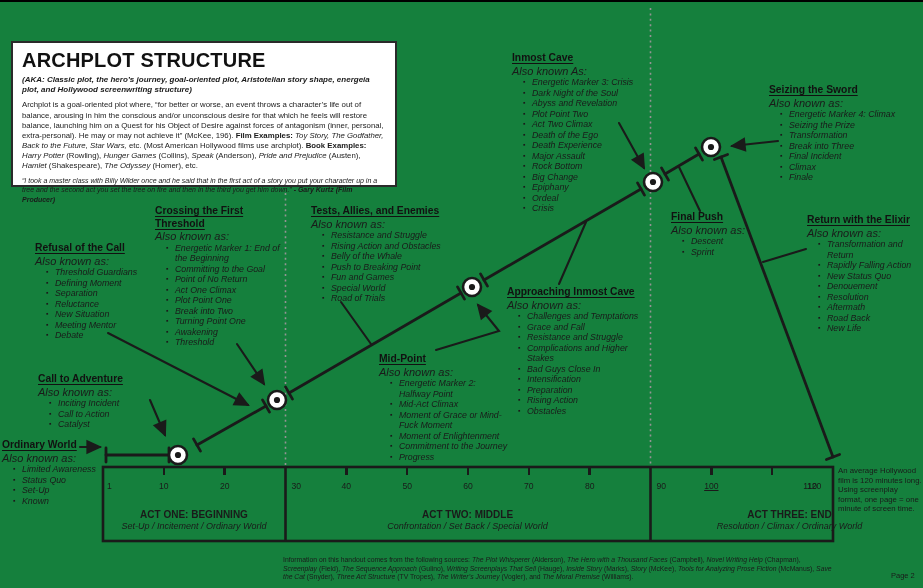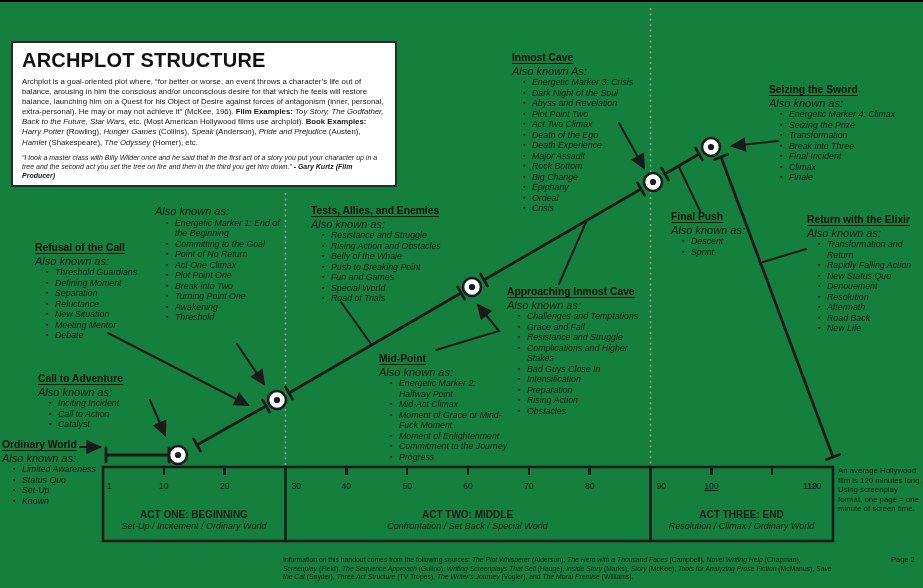--- a/index.html
+++ b/index.html
@@ -31,25 +31,25 @@
   .stage-list li{position:relative;padding-left:9px;font-style:italic;font-size:8.8px;line-height:10.5px;}
   .stage-list li::before{content:"\25AA";position:absolute;left:0;top:0;font-size:7px;font-style:normal;}
 
   .minute-label{position:absolute;top:481px;font-size:8.6px;}
   .tick{position:absolute;top:468px;width:2.4px;height:7px;background:#1a1a1a;}
   .act{position:absolute;top:509px;text-align:center;z-index:2;}
   .act-name{font-size:10px;font-weight:bold;line-height:12px;}
   .act-sub{font-size:9px;font-style:italic;line-height:11px;}
   #act-one{left:103px;width:182px;text-align:center;}
   #act-two{left:285px;width:365px;}
-  #act-three{left:650px;width:183px;}
+  #act-three{left:650px;width:183px;padding-left:48px;}
 
   #side-note{position:absolute;left:838px;top:466px;width:84px;font-size:7.8px;line-height:9.6px;z-index:2;}
   #sources{position:absolute;left:283px;top:556px;width:552px;font-size:6.8px;line-height:8.6px;z-index:2;}
-  #page-label{position:absolute;left:891px;top:555px;font-size:7.5px;z-index:2;}
+  #page-label{position:absolute;left:891px;top:571px;font-size:7.5px;z-index:2;}
 </style>
 </head>
 <body>
 
 <div id="canvas">
   <div id="top-edge"></div>
 
   <svg width="923" height="588" viewBox="0 0 923 588">
     <defs>
       <marker id="ah" markerWidth="10" markerHeight="10" refX="7" refY="4" orient="auto">
@@ -115,20 +115,21 @@
     <line class="lead" x1="679" y1="167" x2="700" y2="211"></line>
     <line class="lead" x1="806" y1="249" x2="763" y2="262"></line>
 
     <rect class="frame" x="103" y="467" width="730" height="74"></rect>
     <line class="frame" x1="285.5" y1="467" x2="285.5" y2="541"></line>
     <line class="frame" x1="650.5" y1="467" x2="650.5" y2="541"></line>
   </svg>
 
   <div id="title-box">
     <h1>ARCHPLOT STRUCTURE</h1>
+    <div class="aka-line">(AKA: Classic plot, the hero’s journey, goal-oriented plot, Aristotelian story shape, energeia plot, and Hollywood screenwriting structure)</div>
     <div class="body-par"><span>Archplot is a goal-oriented plot where, “for better or worse, an event throws a character’s life out of balance, arousing in him the conscious and/or unconscious desire for that which he feels will restore balance, launching him on a Quest for his Object of Desire against forces of antagonism (inner, personal, extra-personal). He may or may not achieve it” (McKee, 196).  </span><span class="seg-b">Film Examples:</span><span> </span><span class="seg-i">Toy Story, The Godfather, Back to the Future, Star Wars,</span><span> etc. (Most American Hollywood films use archplot).  </span><span class="seg-b">Book Examples:</span><span> </span><span class="seg-i">Harry Potter</span><span> (Rowling), </span><span class="seg-i">Hunger Games</span><span> (Collins), </span><span class="seg-i">Speak</span><span> (Anderson), </span><span class="seg-i">Pride and Prejudice</span><span> (Austen), </span><span class="seg-i">Hamlet</span><span> (Shakespeare), </span><span class="seg-i">The Odyssey</span><span> (Homer), etc.</span></div>
     <div class="quote-par"><span class="seg-i">“I took a master class with Billy Wilder once and he said that in the first act of a story you put your character up in a tree and the second act you set the tree on fire and then in the third you get him down.” </span><span class="seg-b seg-i">- Gary Kurtz (Film Producer)</span></div>
   </div>
 
   <div class="stage" style="left:2px;top:439px;width:112px">
     <div class="stage-title">Ordinary World</div>
     <div class="stage-aka">Also known as:</div>
     <ul class="stage-list">
         <li>Limited Awareness</li>
         <li>Status Quo</li>
@@ -155,20 +156,21 @@
         <li>Defining Moment</li>
         <li>Separation</li>
         <li>Reluctance</li>
         <li>New Situation</li>
         <li>Meeting Mentor</li>
         <li>Debate</li>
       </ul>
   </div>
 
   <div class="stage" style="left:155px;top:205px;width:133px">
+    <div class="stage-title">Crossing the First Threshold</div>
     <div class="stage-aka">Also known as:</div>
     <ul class="stage-list">
         <li>Energetic Marker 1: End of the Beginning</li>
         <li>Committing to the Goal</li>
         <li>Point of No Return</li>
         <li>Act One Climax</li>
         <li>Plot Point One</li>
         <li>Break into Two</li>
         <li>Turning Point One</li>
         <li>Awakening</li>

